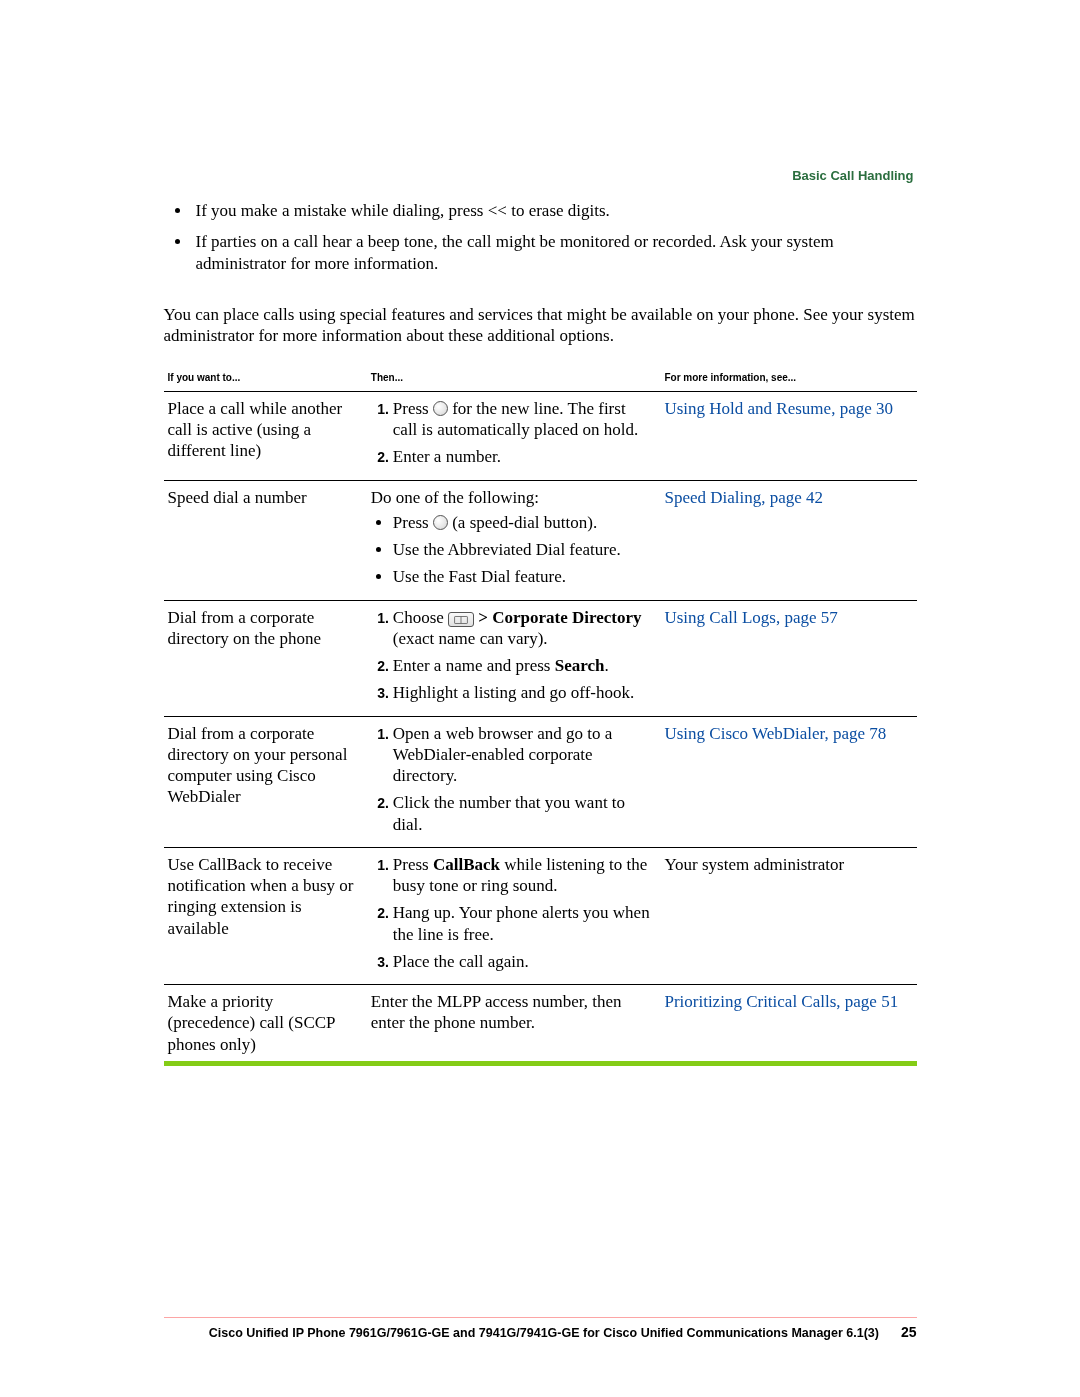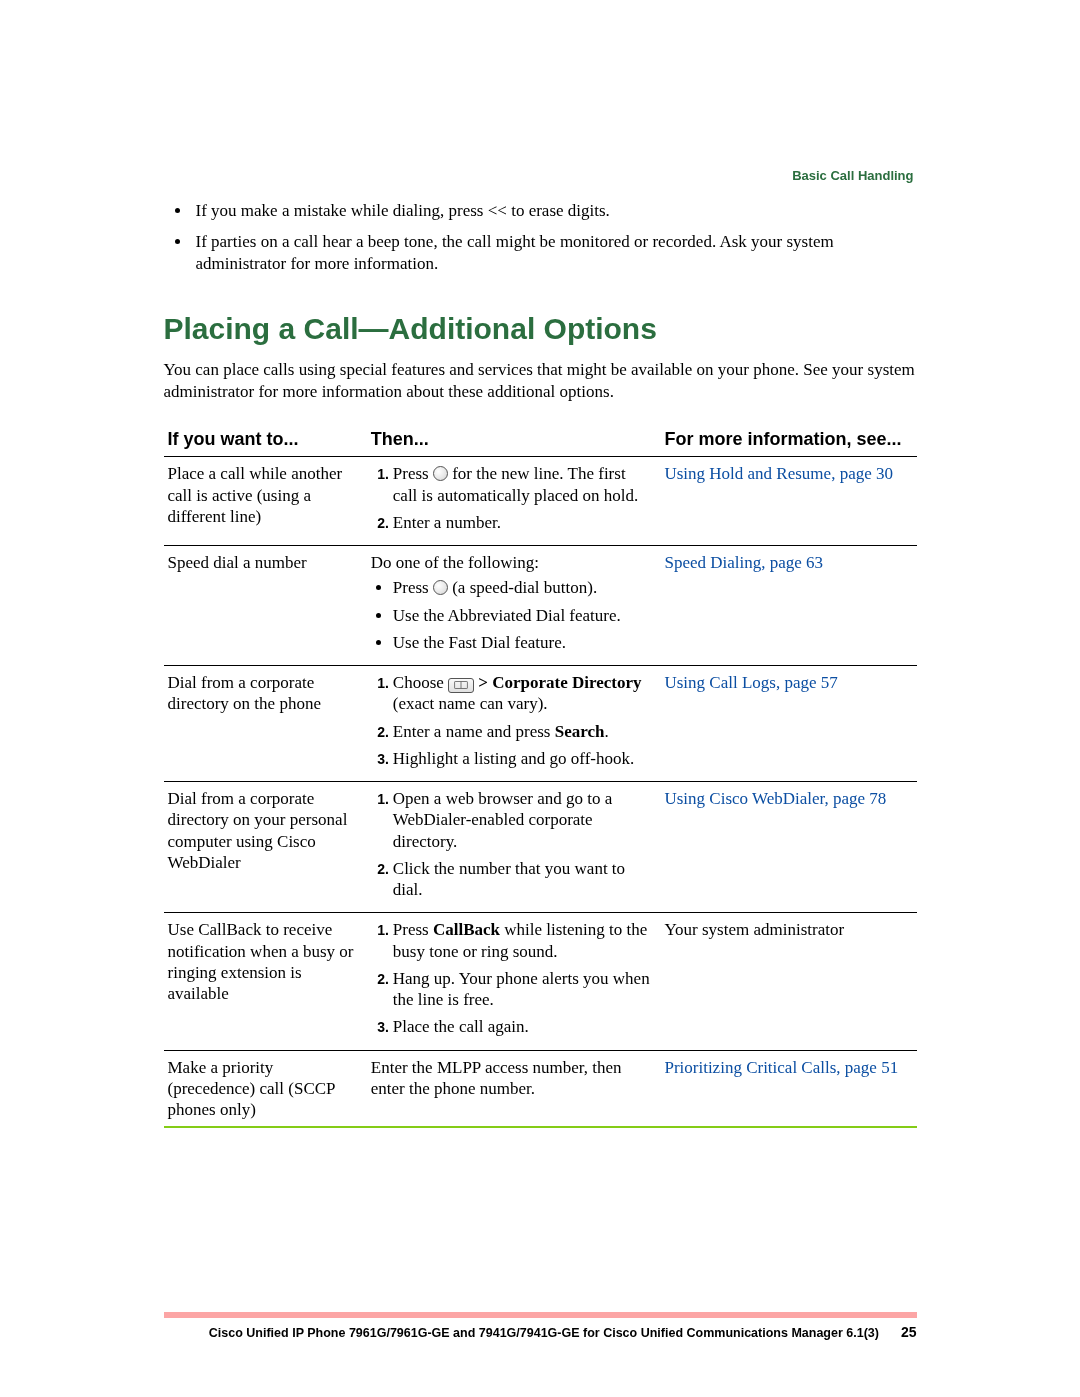--- a/index.html
+++ b/index.html
@@ -50,34 +50,34 @@
     width: 100%;
     border-collapse: collapse;
     table-layout: fixed;
   }
   table.feature col.c1 { width: 27%; }
   table.feature col.c2 { width: 39%; }
   table.feature col.c3 { width: 34%; }
   table.feature th {
     text-align: left;
     font-family: Arial, Helvetica, sans-serif;
-    font-size: 18px;
+    font-size: 10px;
     font-weight: bold;
     padding: 6px 6px 6px 4px;
     vertical-align: bottom;
     border-bottom: 1px solid #000;
   }
   table.feature tr.body-row > td {
     border-top: 1px solid #000;
     padding: 6px 8px 6px 4px;
     vertical-align: top;
     font-size: 17px;
   }
   table.feature tr.last-row > td {
-    border-bottom: 2px solid #84cc16;
+    border-bottom: 5px solid #84cc16;
   }
   .link { color: #0b4ea2; text-align: center; }
   ol.steps, ul.opts {
     margin: 0;
     padding-left: 22px;
   }
   ol.steps { list-style: decimal; font-family: inherit; }
   ol.steps > li { margin-bottom: 6px; }
   ol.steps > li::marker { font-weight: bold; font-family: Arial, Helvetica, sans-serif; font-size: 14px; }
   ul.opts { list-style: disc; margin-top: 4px; }
@@ -103,21 +103,21 @@
   .dir-btn svg { width: 14px; height: 10px; }
   .footer {
     position: absolute;
     left: 155px;
     right: 155px;
     bottom: 55px;
     display: flex;
     justify-content: flex-end;
     align-items: baseline;
     gap: 22px;
-    border-top: 6px solid #fca5a5;
+    border-top: 1px solid #fca5a5;
     padding-top: 6px;
   }
   .footer .doc-title {
     font-family: Arial, Helvetica, sans-serif;
     font-size: 12.5px;
     font-weight: bold;
     color: #000;
   }
   .footer .pnum {
     font-family: Arial, Helvetica, sans-serif;
@@ -131,21 +131,20 @@
 
 <div class="page">
 
   <div class="chapter-tag">Basic Call Handling</div>
 
   <ul class="intro-list">
     <li>If you make a mistake while dialing, press &lt;&lt; to erase digits.</li>
     <li>If parties on a call hear a beep tone, the call might be monitored or recorded. Ask your system administrator for more information.</li>
   </ul>
 
-  <h1 class="section">Placing a Call—Additional Options</h1>
   <p class="lead">You can place calls using special features and services that might be available on your phone. See your system administrator for more information about these additional options.</p>
 
   <table class="feature">
     <colgroup>
       <col class="c1">
         <col class="c2">
         <col class="c3">
     </colgroup>
     <thead>
       <tr>
@@ -177,21 +176,21 @@
           <div>Do one of the following:</div>
           <ul class="opts">
             <li>
               <span>Press </span><span class="circle-btn"></span><span> (a speed-dial button).</span>
             </li>
             <li>Use the Abbreviated Dial feature.</li>
             <li>Use the Fast Dial feature.</li>
           </ul>
         </td>
         <td>
-          <span class="link">Speed Dialing, page 63</span>
+          <span class="link">Speed Dialing, page 42</span>
         </td>
       </tr>
 
       <tr class="body-row">
         <td>Dial from a corporate directory on the phone</td>
         <td>
           <ol class="steps">
             <li>
               <span>Choose </span><span class="dir-btn">
                   <svg viewBox="0 0 24 16">

